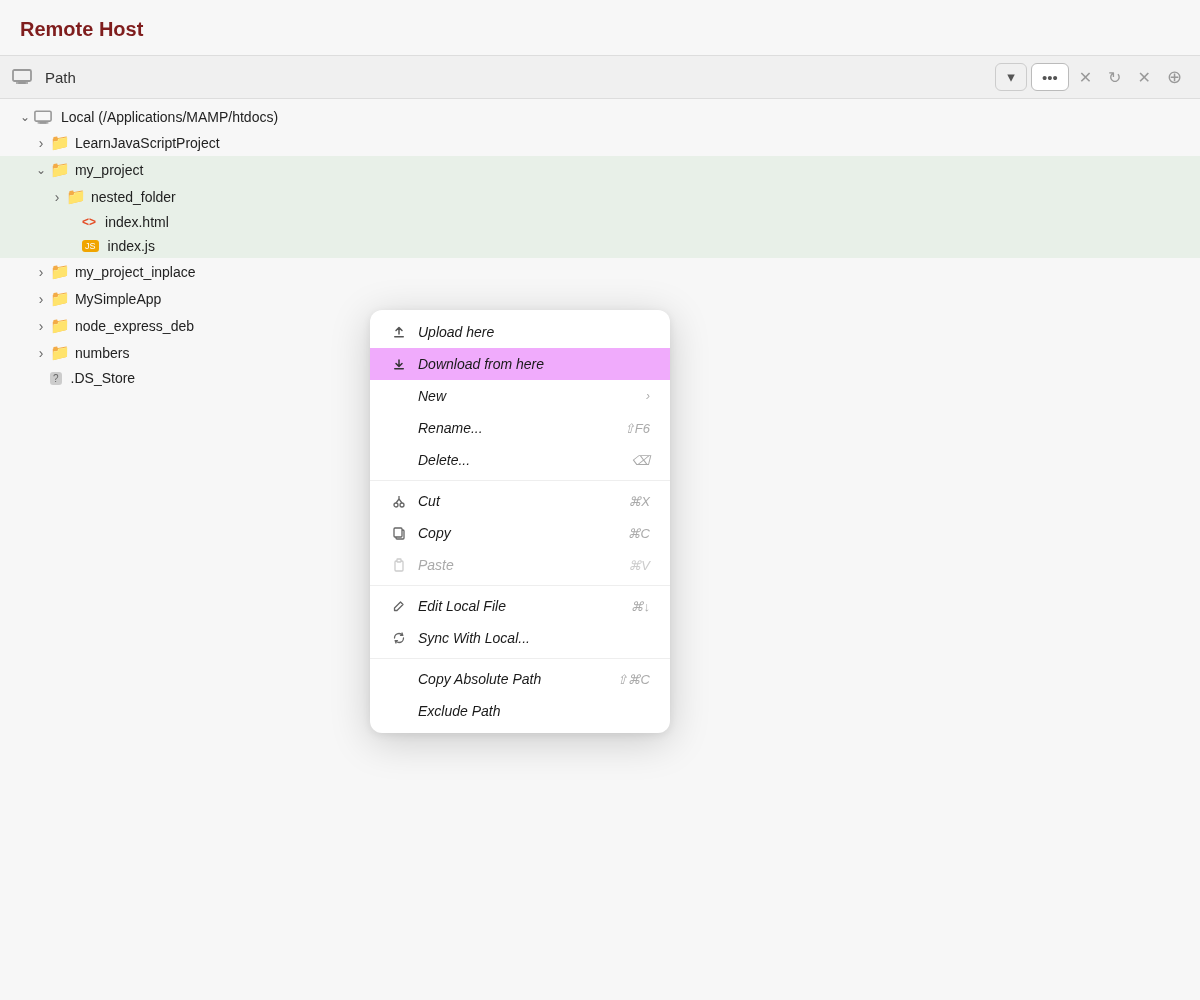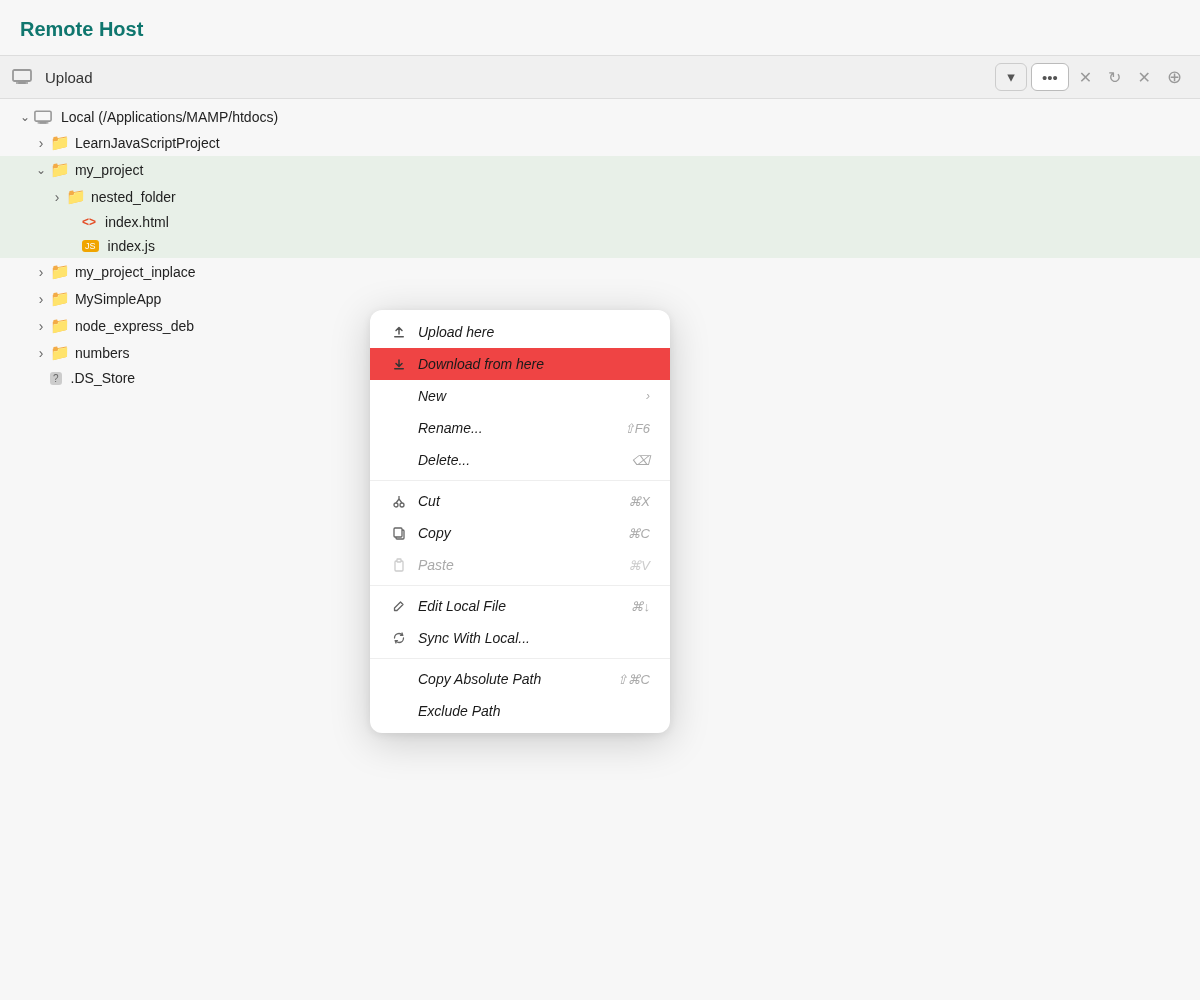--- a/index.html
+++ b/index.html
@@ -15,21 +15,21 @@
       background: #f7f7f7;
       width: 100%;
       min-height: 1000px;
       position: relative;
       padding: 0;
     }
     .panel-title {
       font-size: 20px;
       font-weight: 700;
       padding: 18px 20px 14px 20px;
-      color: #0f766e;
+      color: #7f1d1d;
       background: #f7f7f7;
     }
     .toolbar {
       display: flex;
       align-items: center;
       padding: 6px 12px;
       background: #f0f0f0;
       border-top: 1px solid #ddd;
       border-bottom: 1px solid #ddd;
       gap: 4px;
@@ -153,21 +153,21 @@
       display: flex;
       align-items: center;
       padding: 8px 20px;
       font-size: 14px;
       color: #1a1a1a;
       cursor: pointer;
       gap: 10px;
       position: relative;
     }
     .menu-item.active-item {
-      background: #ef4444;
+      background: #f0abfc;
       color: #1a1a1a;
     }
     .menu-item.disabled {
       color: #aaa;
       cursor: default;
     }
     .menu-item .menu-icon {
       width: 18px;
       display: inline-flex;
       align-items: center;
@@ -206,21 +206,21 @@
 
   <div class="toolbar">
     <div class="toolbar-label">
       <span class="item-icon">
         <svg width="20" height="16" viewBox="0 0 20 16" fill="none">
           <rect x="1" y="1" width="18" height="11" rx="1.5" stroke="#999" stroke-width="1.8" fill="none"></rect>
           <rect x="6" y="13" width="8" height="2" rx="1" fill="#999"></rect>
           <line x1="4" y1="14" x2="16" y2="14" stroke="#999" stroke-width="1.5"></line>
         </svg>
       </span>
-      <span>Upload</span>
+      <span>Path</span>
     </div>
     <div class="toolbar-actions">
       <button class="toolbar-btn">▾</button>
       <button class="toolbar-btn active">•••</button>
       <button class="toolbar-btn-icon" style="font-size:16px;">✕</button>
       <button class="toolbar-btn-icon" style="font-size:16px;">↻</button>
       <button class="toolbar-btn-icon" style="font-size:16px;">✕</button>
       <button class="toolbar-btn-icon" style="font-size:18px;">⊕</button>
     </div>
   </div>

